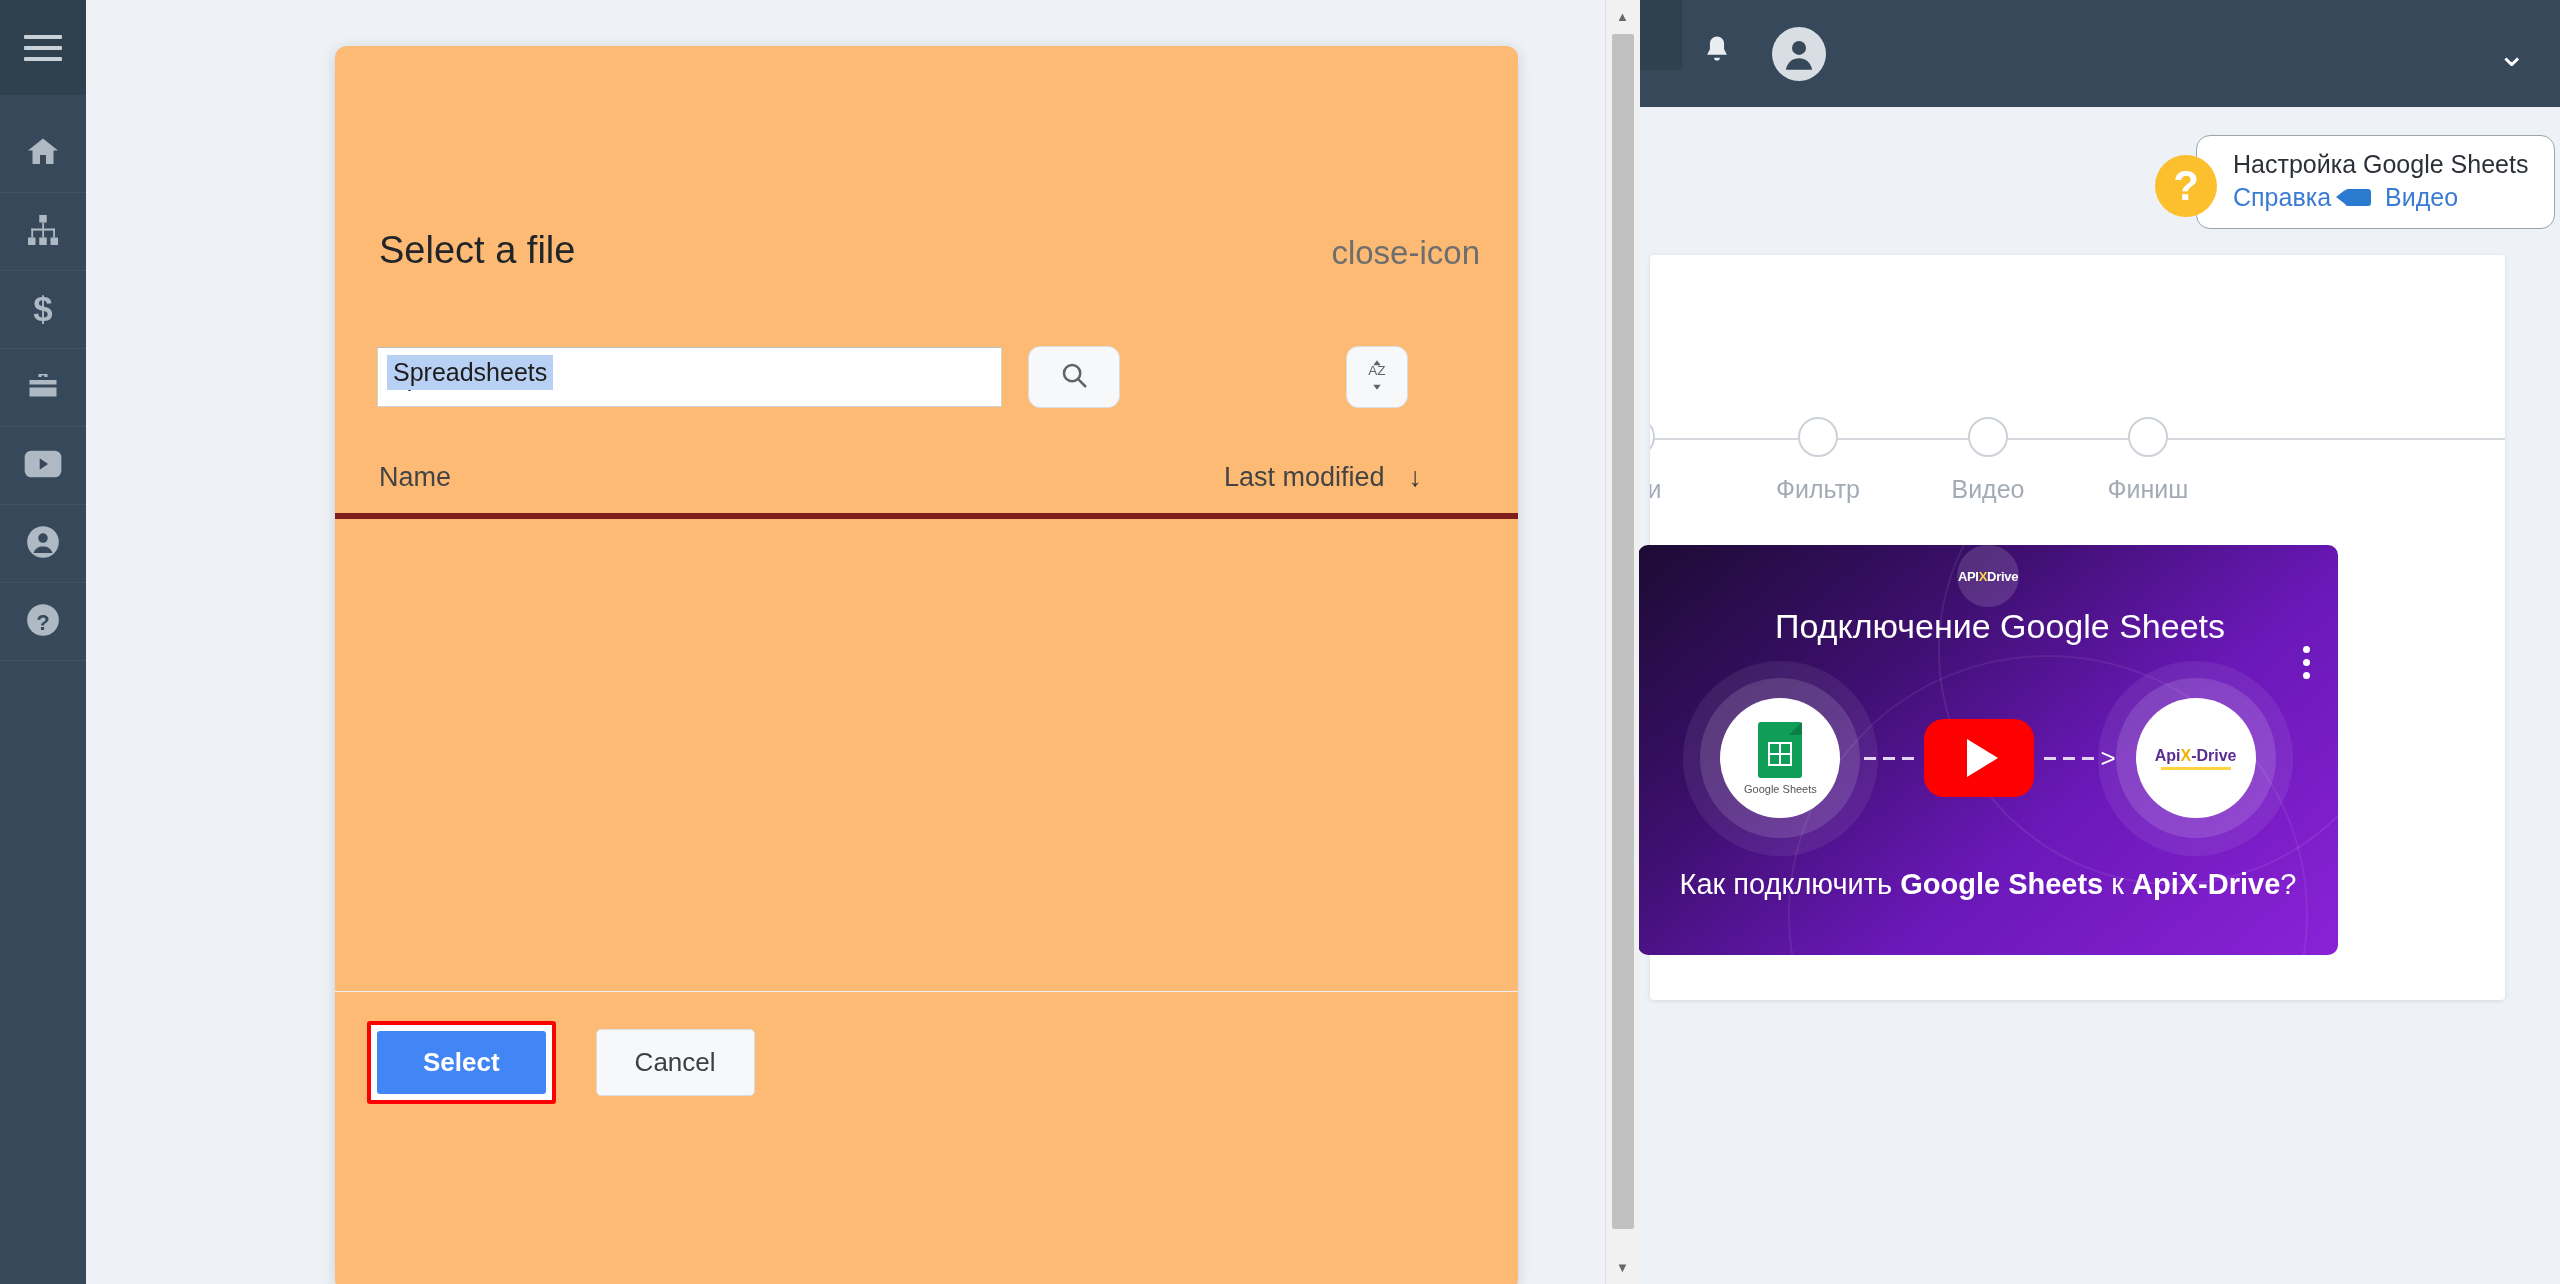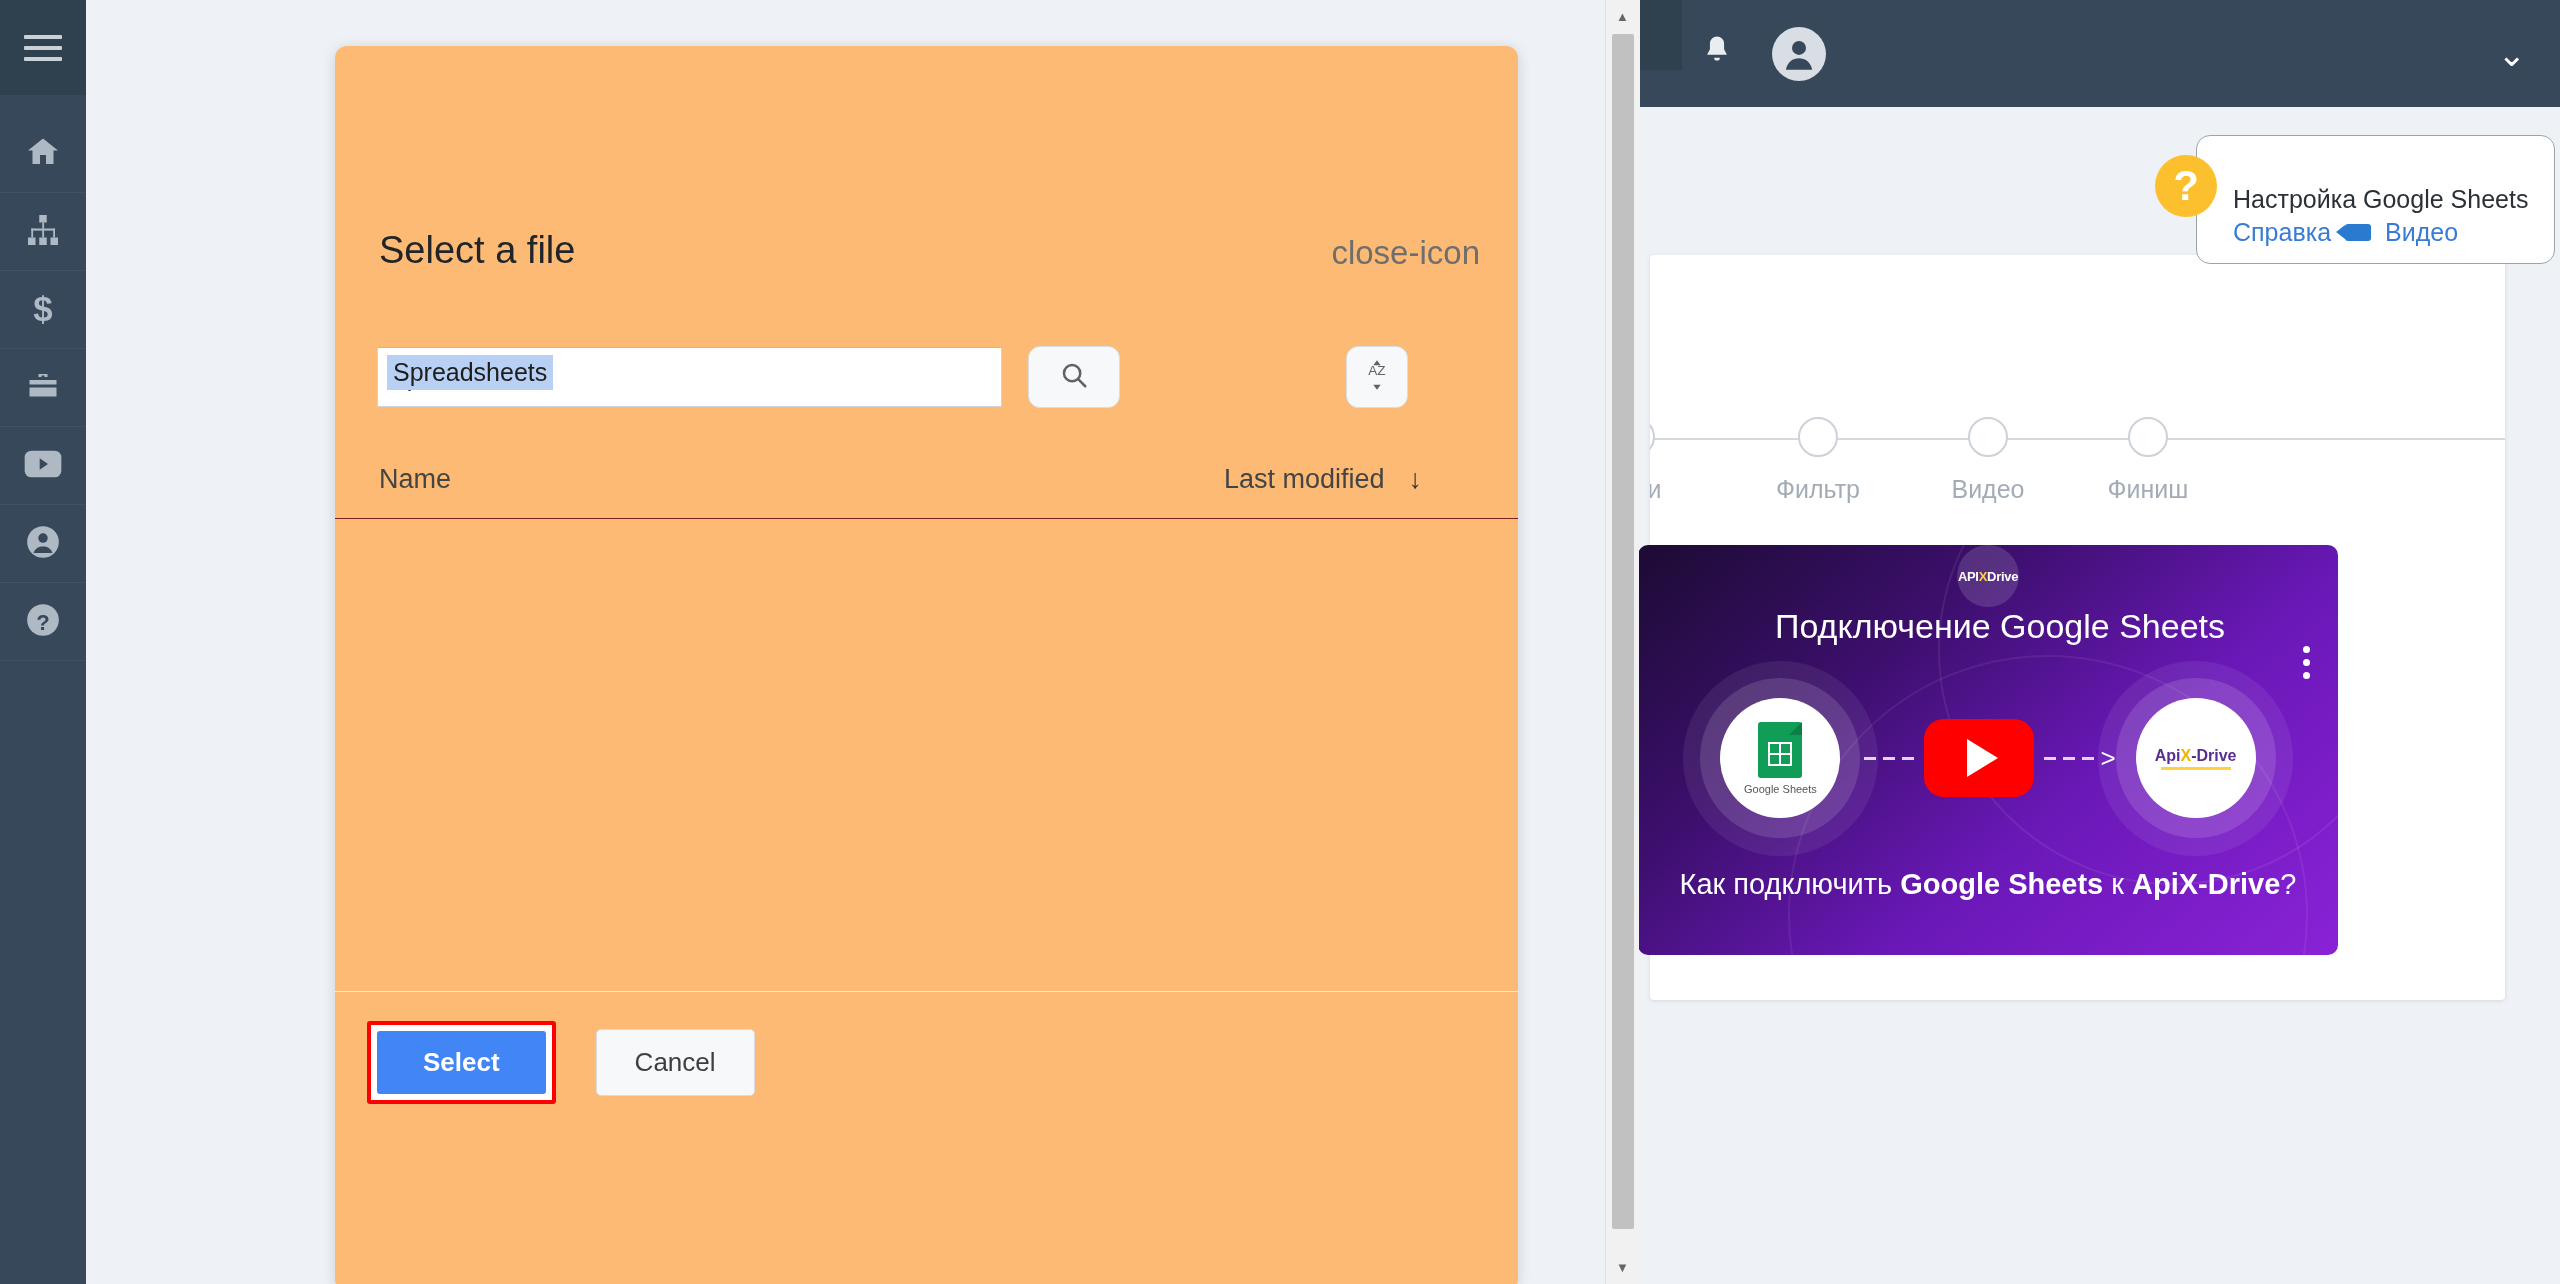--- a/index.html
+++ b/index.html
@@ -66,21 +66,21 @@
     width: 920px; height: 1177px;
     background: #eef1f6;
   }
   .help-bubble {
     position: absolute; left: 2196px; top: 135px;
     background: #ffffff; border: 1px solid #9aa4ae;
     border-radius: 14px;
     padding: 14px 26px 16px 36px;
     z-index: 22;
   }
-  .help-title { font-size: 25px; color: #2c3138; white-space: nowrap; margin-top: 35px; }
+  .help-title { font-size: 25px; color: #2c3138; white-space: nowrap; }
   .help-links { margin-top: 4px; display: flex; align-items: center; gap: 14px; }
   .help-links a { color: #3a7bd5; font-size: 25px; text-decoration: none; }
   .vid-ico {
     width: 26px; height: 17px; background: #2a7bd0;
     border-radius: 3px; position: relative; display: inline-block;
   }
   .vid-ico:after {
     content: ""; position: absolute; left: -9px; top: 1px;
     border-top: 7px solid transparent; border-bottom: 7px solid transparent;
     border-right: 9px solid #2a7bd0;
@@ -246,21 +246,21 @@
   .icon-btn {
     width: 92px; height: 62px; margin-left: 26px;
     border: 1px solid #dadce0; border-radius: 12px;
     background: #f7f8f9;
     display: flex; align-items: center; justify-content: center;
   }
   .icon-btn.sortbtn { width: 62px; margin-left: 226px; }
 
   .tbl-head {
     position: absolute; left: 0; top: 395px; width: 100%; height: 78px;
-    border-bottom: 1px solid #7f1d1d;
+    border-bottom: 6px solid #7f1d1d;
     display: flex; align-items: center;
   }
   .th-name { margin-left: 44px; font-size: 27px; color: #444; }
   .th-mod {
     position: absolute; right: 96px; font-size: 27px; color: #444;
     display: flex; align-items: center; gap: 24px;
   }
   .sort-arrow { font-size: 27px; color: #333; }
 
   .tbl-row {

